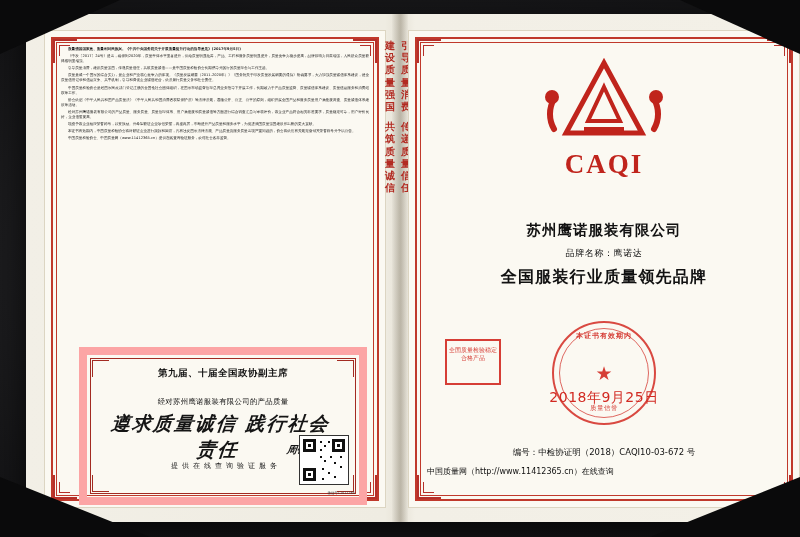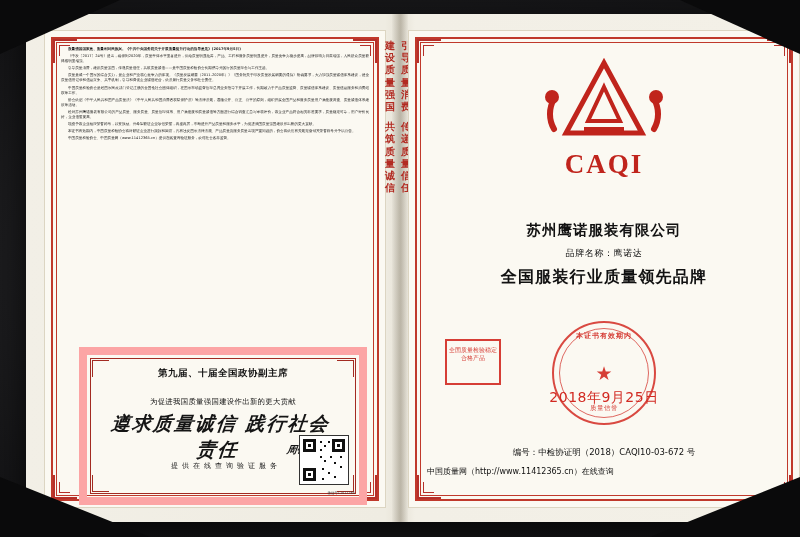--- a/index.html
+++ b/index.html
@@ -162,21 +162,21 @@
         </div>
 
         <div class="quote-box">
           <div class="inner-b"></div>
           <div class="qcorner tl"></div>
           <div class="qcorner tr"></div>
           <div class="qcorner bl"></div>
           <div class="qcorner br"></div>
 
           <div class="q-line q1">第九届、十届全国政协副主席</div>
-          <div class="q-line q3">为促进我国质量强国建设作出新的更大贡献</div>
+          <div class="q-line q3">经对苏州鹰诺服装有限公司的产品质量</div>
           <div class="calligraphy">遵求质量诚信 践行社会责任</div>
           <div class="sign1">周铁农</div>
           <div class="sign2">提供在线查询验证服务</div>
 
           <div class="qr">
             <div class="mod" style="left:3px;top:3px;width:13px;height:13px;"></div>
             <div class="mod" style="left:6px;top:6px;width:7px;height:7px;background:#fff;"></div>
             <div class="mod" style="left:8px;top:8px;width:3px;height:3px;"></div>
             <div class="mod" style="right:3px;top:3px;width:13px;height:13px;"></div>
             <div class="mod" style="right:6px;top:6px;width:7px;height:7px;background:#fff;"></div>

